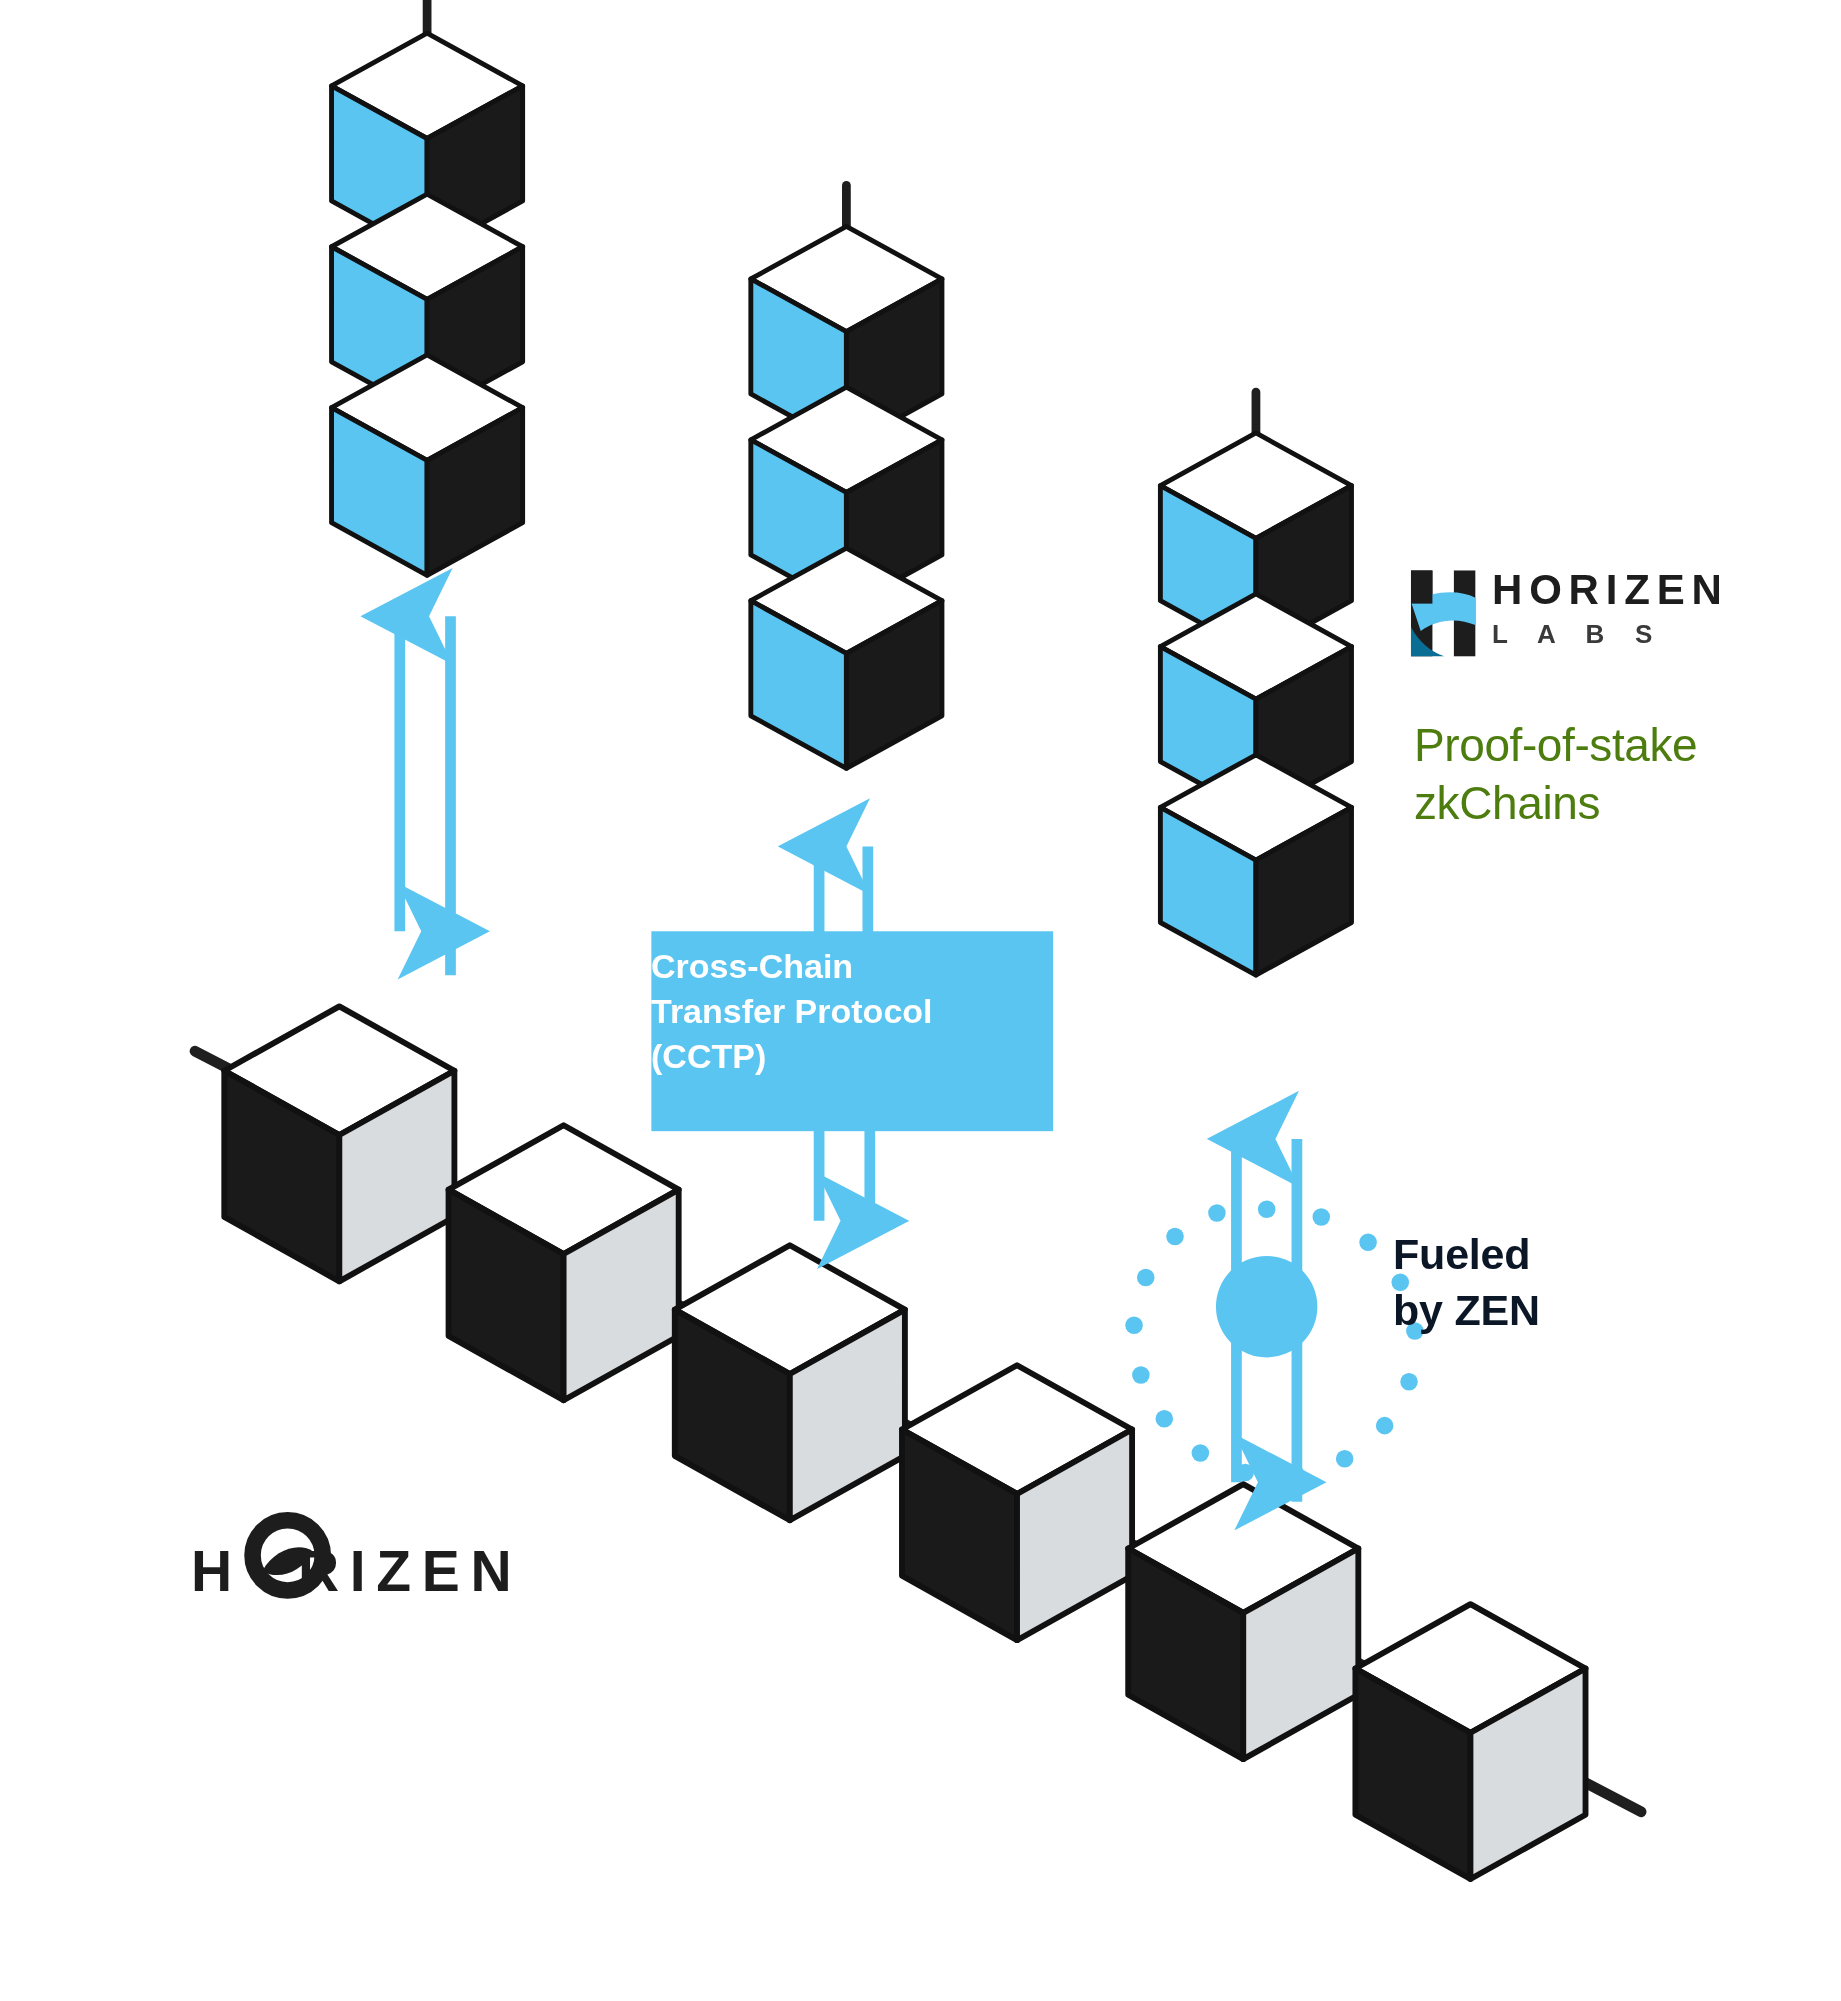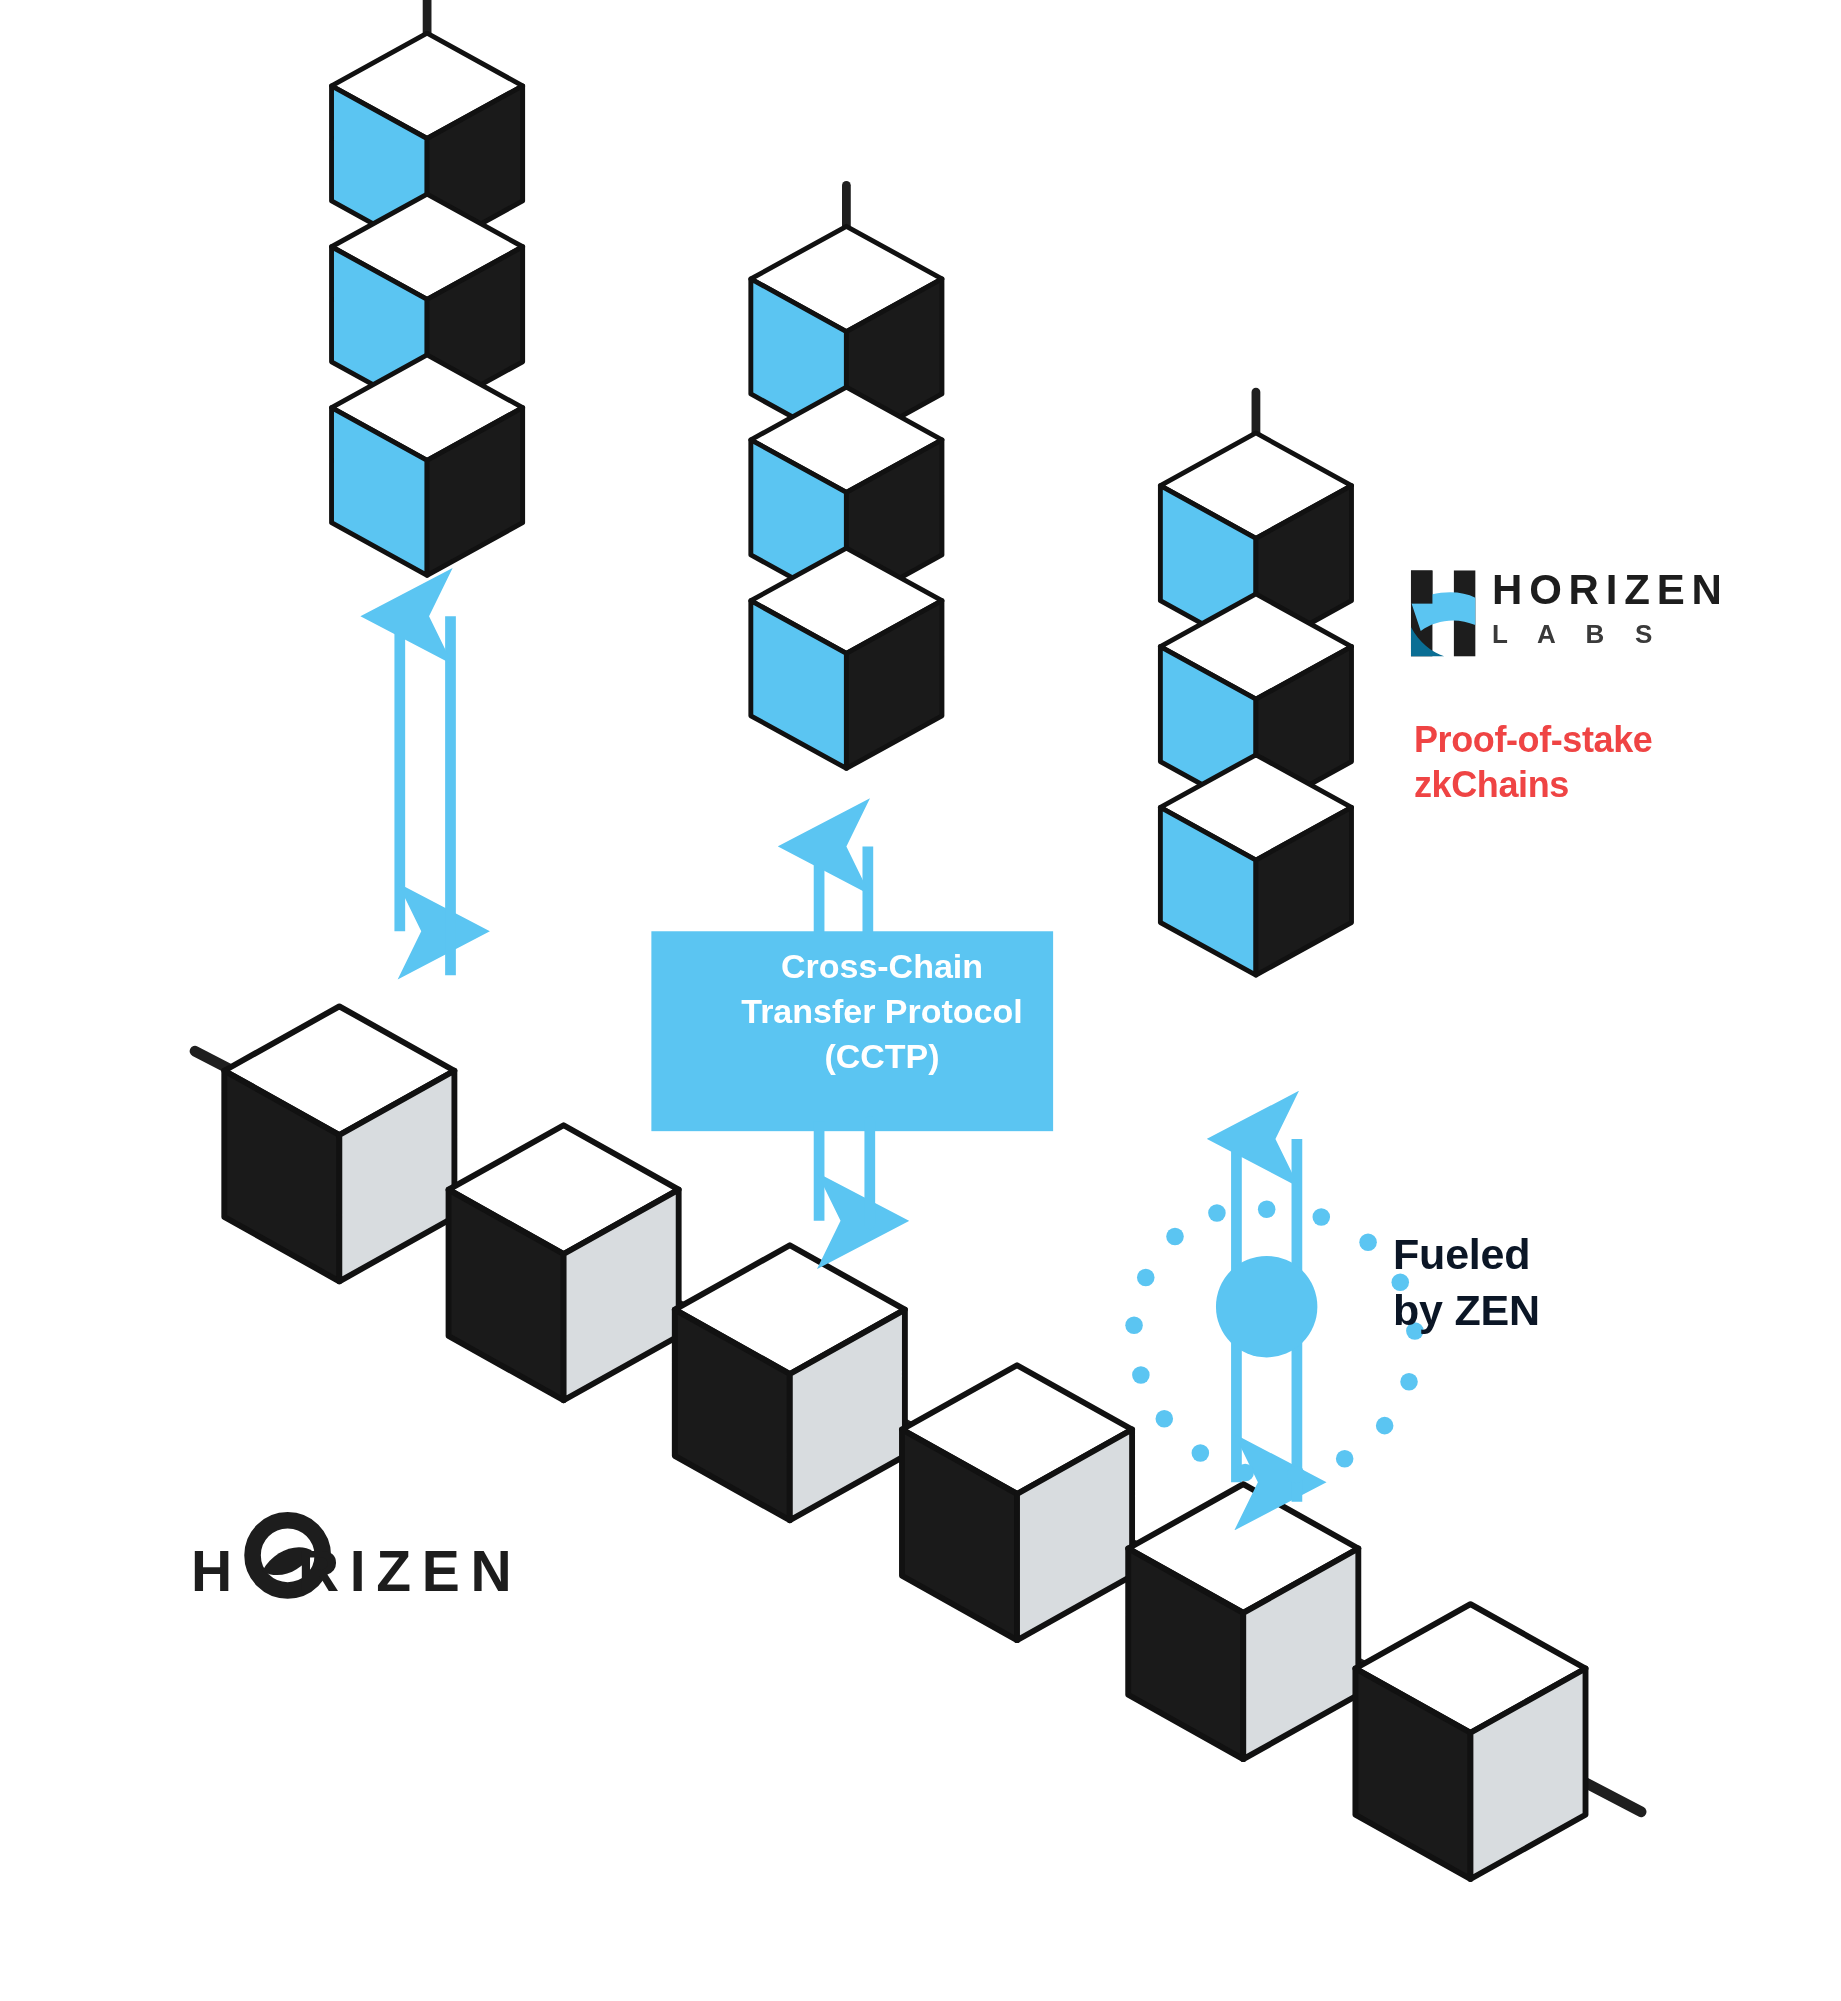--- a/index.html
+++ b/index.html
@@ -19,50 +19,48 @@
     position: absolute;
     top: 0; left: 0;
     width: 1841px;
     height: 2001px;
   }
   .label-block {
     position: absolute;
   }
   .label-bold {
     font-family: "Liberation Sans", sans-serif;
-    font-weight: bold;
-    color: #ef4444;
-    font-size: 36px;
+    font-weight: normal;
+    color: #4d7c0f;
+    font-size: 46px;
     line-height: 1.26;
     letter-spacing: -0.4px;
     white-space: pre-line;
   }
   .label-reg {
     font-family: "Liberation Sans", sans-serif;
     font-weight: bold;
     color: #0b1626;
     font-size: 43px;
     line-height: 1.3;
     letter-spacing: -0.2px;
     white-space: pre-line;
   }
   .cctp-text {
     position: absolute;
     left: 651px;
     top: 944px;
     width: 402px;
-    text-align: center;
     font-family: "Liberation Sans", sans-serif;
     font-weight: bold;
     font-size: 34px;
     line-height: 1.32;
     color: #ffffff;
     white-space: pre-line;
     pointer-events: none;
-    padding-left: 30px;
   }
 </style>
 </head>
 <body>
 
 <div id="stage">
 
   <svg id="diagram-svg" viewBox="0 0 1888 2052" xmlns="http://www.w3.org/2000/svg">
 
     <defs>

